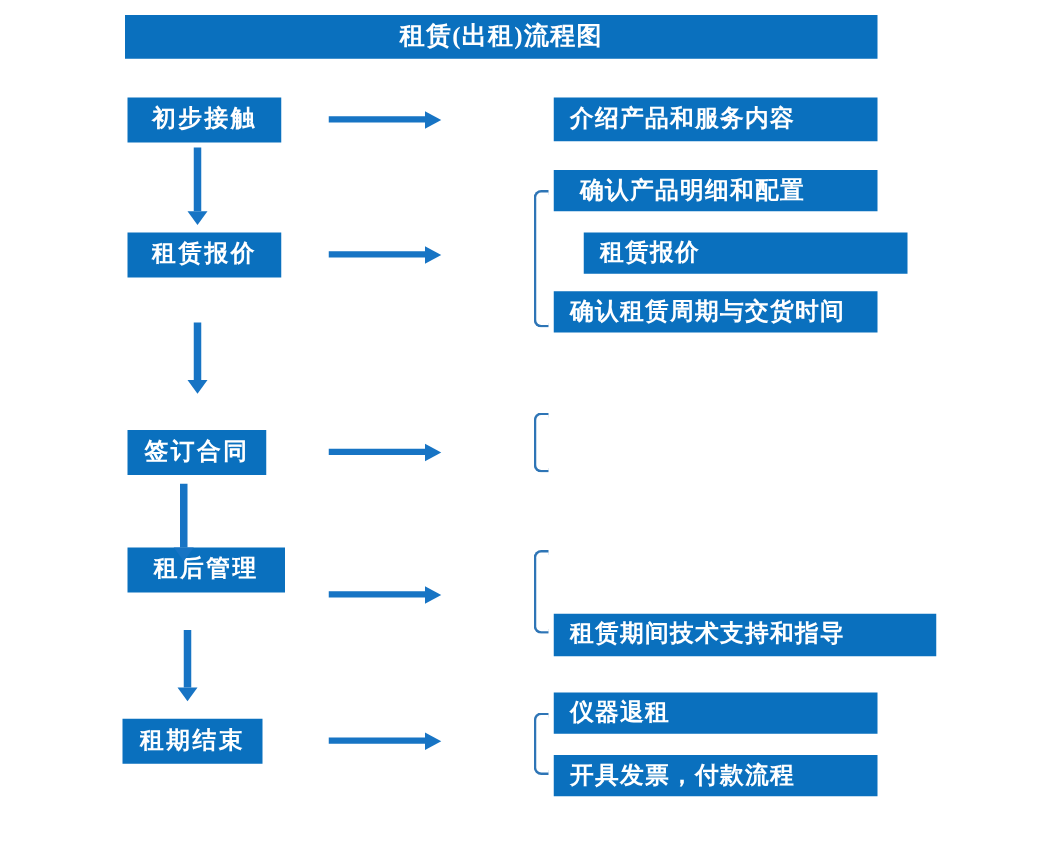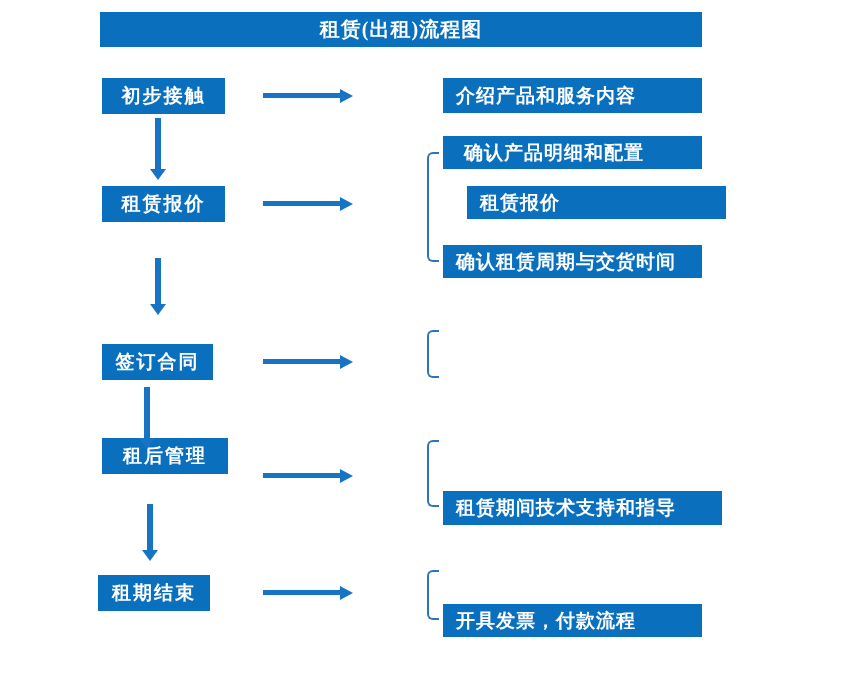--- a/index.html
+++ b/index.html
@@ -107,20 +107,21 @@
 
   <div class="bracket" style="left:427px;top:152px;height:110px;"></div>
   <div class="bracket" style="left:427px;top:330px;height:48px;"></div>
   <div class="bracket" style="left:427px;top:440px;height:67px;"></div>
   <div class="bracket" style="left:427px;top:570px;height:50px;"></div>
 
   <div class="box detail" style="left:443px;top:78px;width:259px;height:35px;line-height:35px;">介绍产品和服务内容</div>
 
   <div class="box detail" style="left:443px;top:136px;width:259px;height:33px;line-height:33px;padding-left:21px;">确认产品明细和配置</div>
   <div class="box detail" style="left:443px;top:186px;width:259px;height:33px;line-height:33px;margin-left:24px;">租赁报价</div>
-  <div class="box detail" style="left:443px;top:245px;width:259px;height:33px;line-height:33px;">确认租赁周期与交货时间</div>
+  <div class="box detail" style="left:443px;top:233px;width:259px;height:33px;line-height:33px;">确认租赁周期与交货时间</div>
 
 
-  <div class="box detail" style="left:443px;top:491px;width:279px;height:34px;line-height:34px;">租赁期间技术支持和指导</div>
+  <div class="box detail" style="left:443px;top:491px;width:306px;height:34px;line-height:34px;">租赁期间技术支持和指导</div>
 
+  <div class="box detail" style="left:443px;top:554px;width:259px;height:33px;line-height:33px;">仪器退租</div>
   <div class="box detail" style="left:443px;top:604px;width:259px;height:33px;line-height:33px;">开具发票，付款流程</div>
 
 </div>
 
 </body></html>

